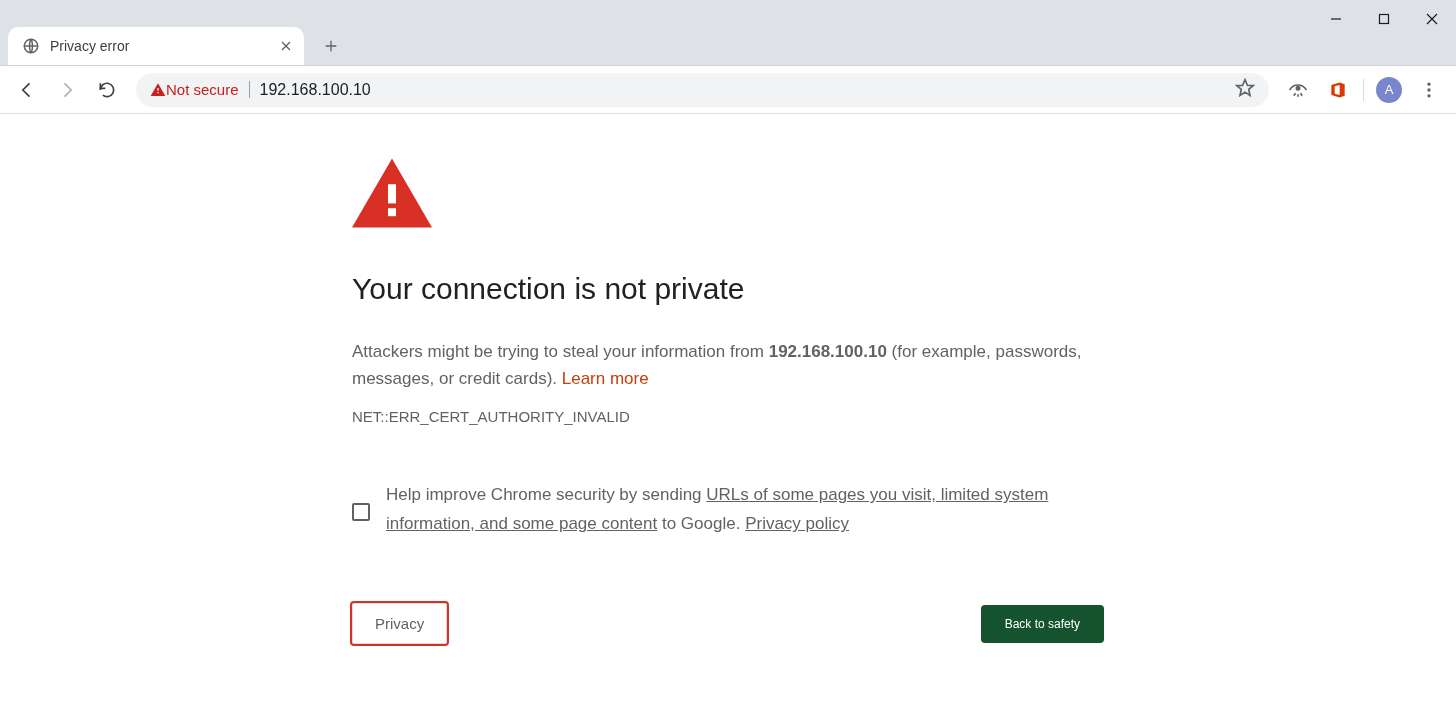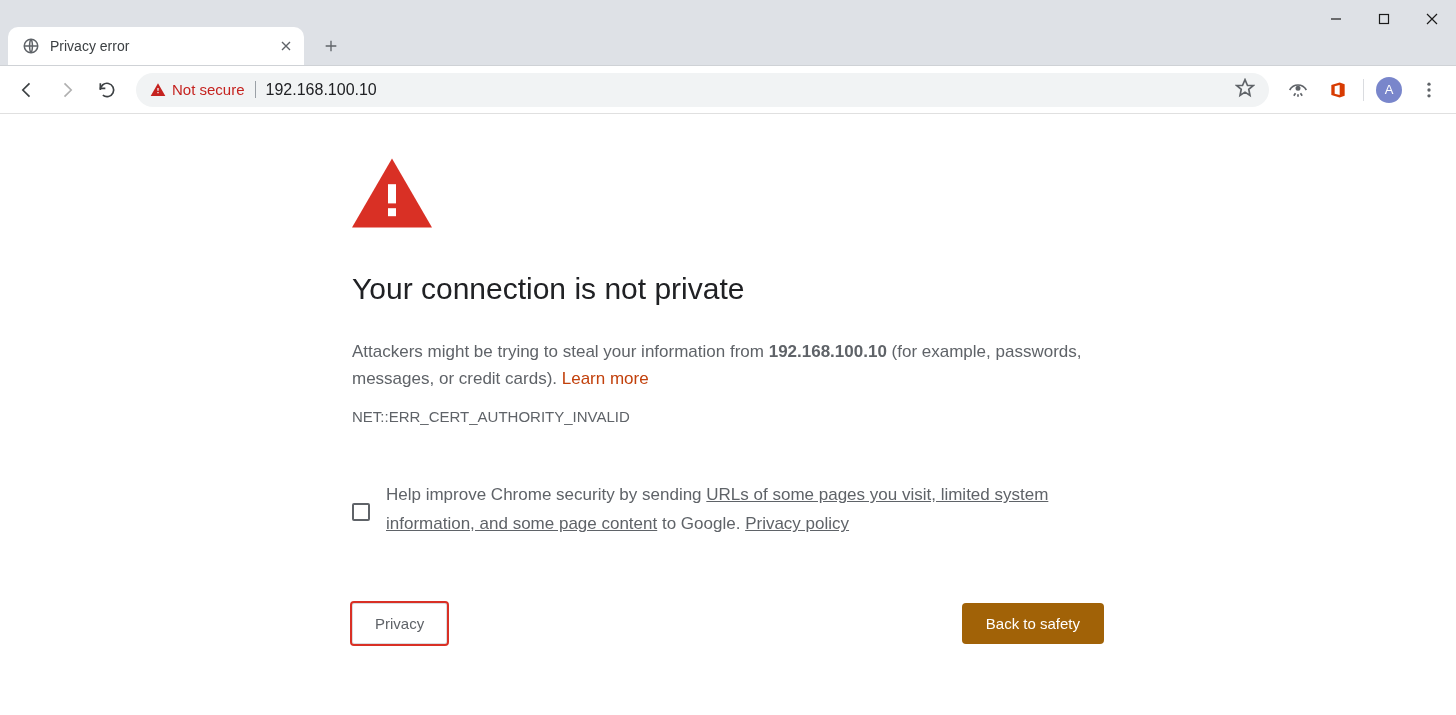--- a/index.html
+++ b/index.html
@@ -68,21 +68,21 @@
     background: #f1f3f4;
     border-radius: 17px;
     display: flex;
     align-items: center;
     padding: 0 14px;
     margin: 0 6px;
     gap: 10px;
     font-size: 16px;
   }
   .omnibox .sec-chip {
-    display: flex; align-items: center; gap: 6px;
+    display: flex; align-items: center; gap: 0;
     color: #c5221f;
     font-size: 15px;
     padding-right: 10px;
     border-right: 1px solid #9aa0a6;
   }
   .omnibox .sec-chip svg { width: 16px; height: 16px; }
   .omnibox .url { color: #202124; }
   .omnibox .spacer { flex: 1; }
   .omnibox .star { color: #5f6368; cursor: pointer; }
   .omnibox .star svg { width: 20px; height: 20px; }
@@ -127,24 +127,24 @@
     background: #fff; color: #5f6368;
     border: 1px solid #dadce0;
     outline: 2.5px solid #d93025;
     outline-offset: 0;
     padding: 11px 22px;
     font-size: 15px;
     border-radius: 2px;
     cursor: pointer;
   }
   .btn-safe {
-    background: #a16207; color: #fff;
+    background: #14532d; color: #fff;
     border: none;
     padding: 12px 24px;
-    font-size: 15px; font-weight: 500;
+    font-size: 12px; font-weight: 500;
     border-radius: 4px;
     cursor: pointer;
   }
 </style>
 </head>
 <body>
 
 <div class="titlebar">
   <div class="tab">
     <span class="favicon">

